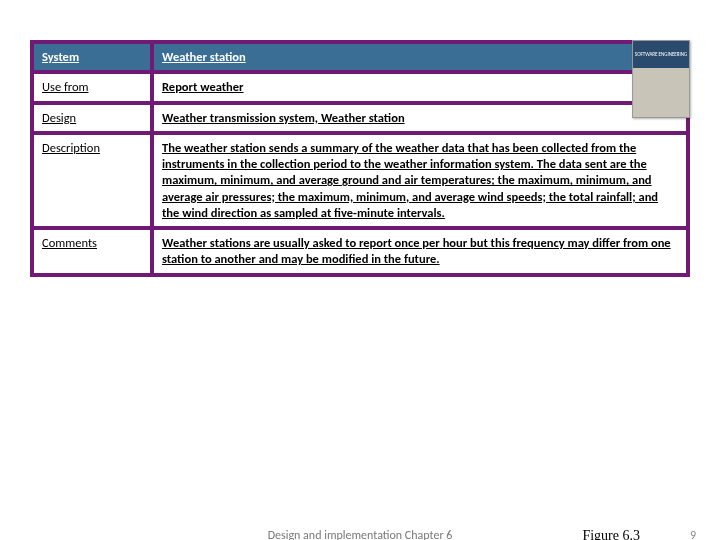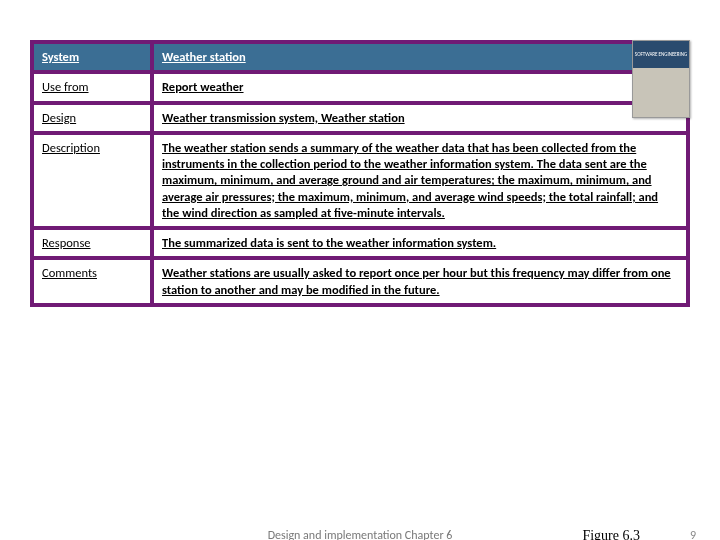--- a/index.html
+++ b/index.html
@@ -43,24 +43,20 @@
     </tr>
     <tr>
       <td class="label">Design</td>
       <td>Weather transmission system, Weather station</td>
     </tr>
     <tr>
       <td class="label">Description</td>
       <td>The weather station sends a summary of the weather data that has been collected from the instruments in the collection period to the weather information system. The data sent are the maximum, minimum, and average ground and air temperatures; the maximum, minimum, and average air pressures; the maximum, minimum, and average wind speeds; the total rainfall; and the wind direction as sampled at five-minute intervals.</td>
     </tr>
     <tr>
-      <td class="label">Response</td>
-      <td>The summarized data is sent to the weather information system.</td>
-    </tr>
-    <tr>
       <td class="label">Comments</td>
       <td>Weather stations are usually asked to report once per hour but this frequency may differ from one station to another and may be modified in the future.</td>
     </tr>
   </tbody>
     </table>
 
   <div class="footer">
     <span class="center">Design and implementation    Chapter 6</span>
     <span class="fig">Figure 6.3</span>
     <span class="num">9</span>

